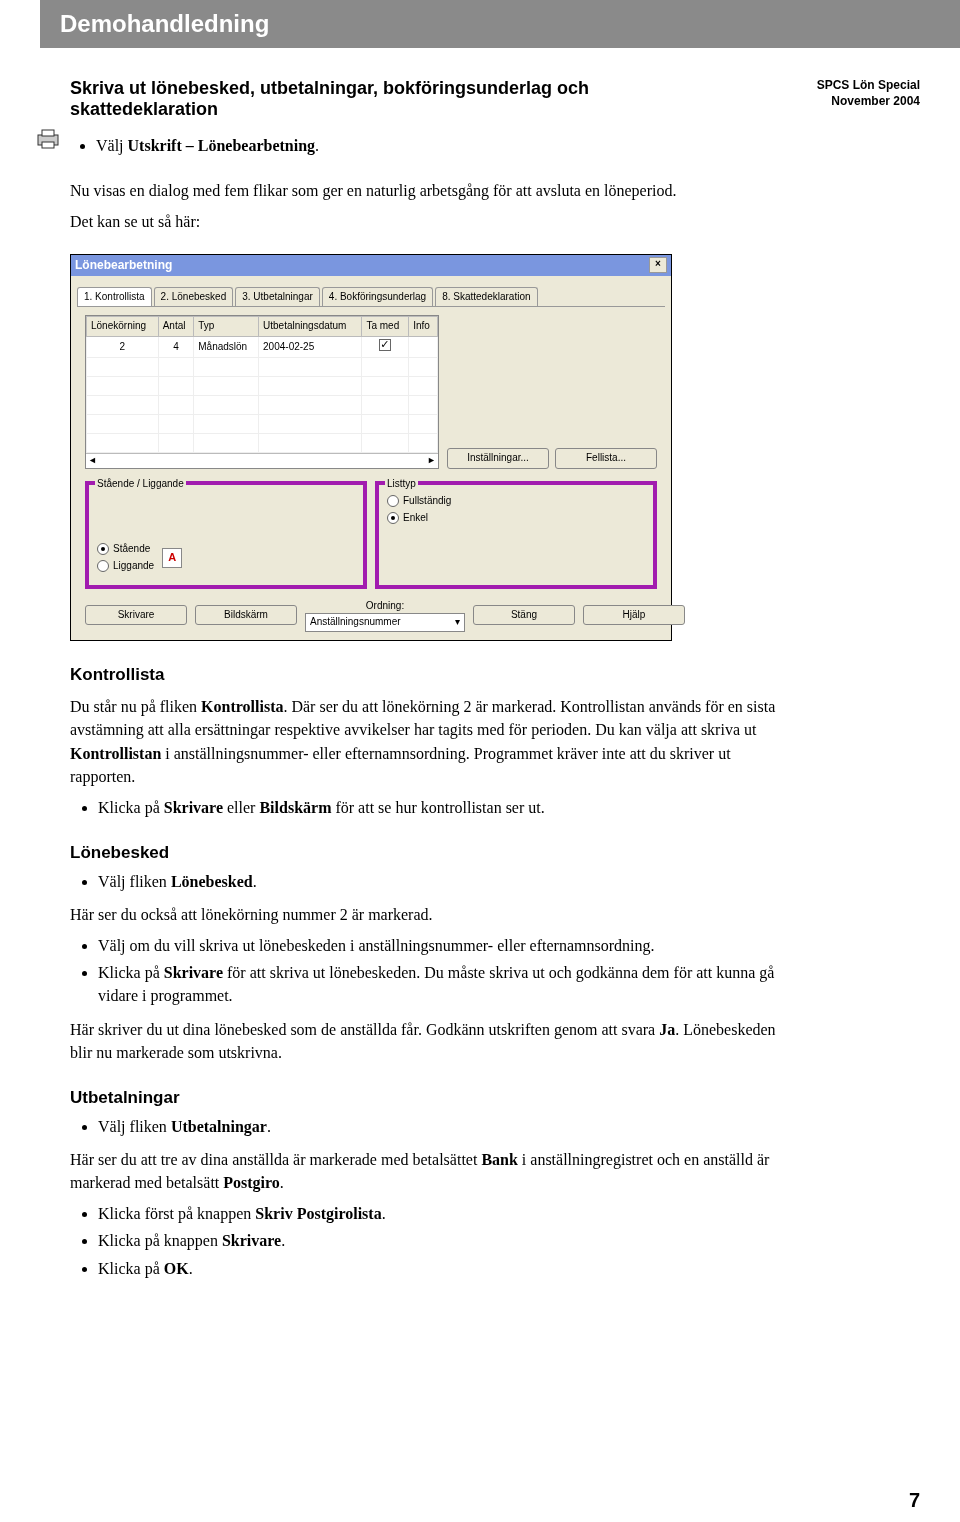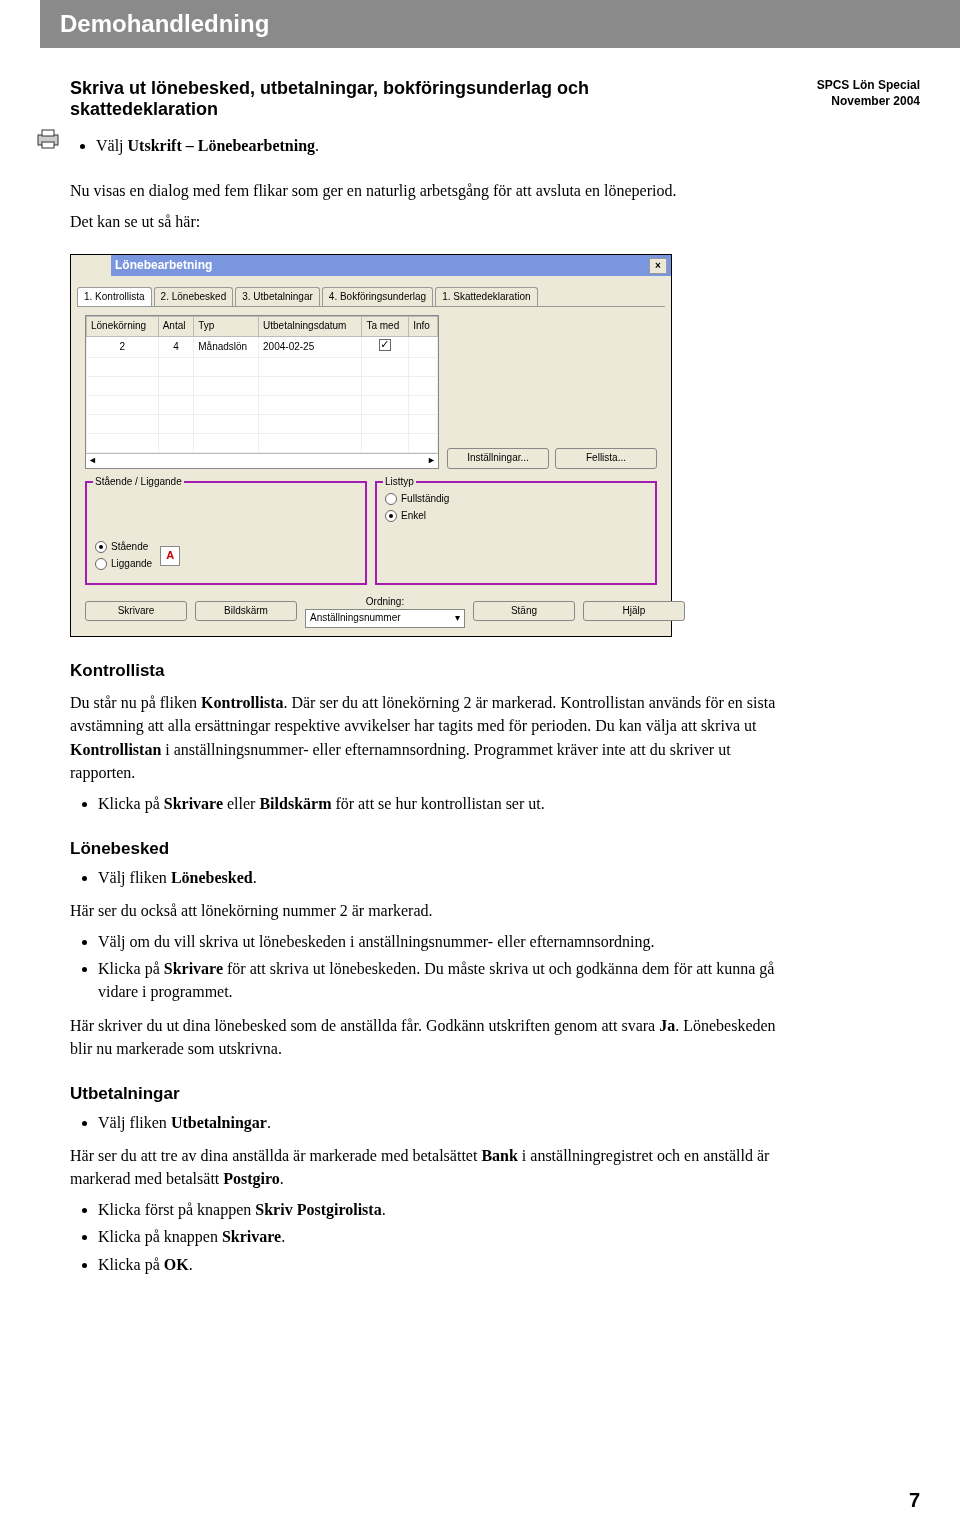--- a/index.html
+++ b/index.html
@@ -81,25 +81,24 @@
     background: #ece9d8;
     font-family: Tahoma, Arial, sans-serif;
     font-size: 11px;
     color: #000;
   }
   .dlg-title {
     background: #7a96df;
     color: #fff;
     display: flex;
     justify-content: space-between;
-    align-items: flex-end;
+    align-items: flex-start;
     padding: 2px 4px;
     font-size: 12px;
     font-weight: bold;
-    margin-left: 40px;
   }
   .dlg-close {
     background: #ece9d8;
     color: #000;
     border: 1px solid #999;
     width: 16px;
     height: 14px;
     display: flex;
     align-items: center;
     justify-content: center;
@@ -176,21 +175,21 @@
     font-size: 10px;
     min-width: 80px;
     text-align: center;
   }
   .groups {
     display: flex;
     gap: 8px;
     margin-top: 12px;
   }
   .group {
-    border: 2px solid #a21caf;
+    border: 4px solid #a21caf;
     padding: 6px 8px 8px 8px;
     flex: 1;
     position: relative;
   }
   .group-title {
     position: absolute;
     top: -8px;
     left: 6px;
     background: #ece9d8;
     font-size: 10px;
@@ -292,21 +291,21 @@
   <div class="dialog">
     <div class="dlg-title">
       <span>Lönebearbetning</span>
       <span class="dlg-close">×</span>
     </div>
     <div class="tabs">
       <div class="tab active">1. Kontrollista</div>
       <div class="tab">2. Lönebesked</div>
       <div class="tab">3. Utbetalningar</div>
       <div class="tab">4. Bokföringsunderlag</div>
-      <div class="tab">1. Skattedeklaration</div>
+      <div class="tab">8. Skattedeklaration</div>
     </div>
     <div class="panel">
       <div class="grid-area">
         <div class="grid">
           <table>
             <tbody>
                 <tr>
               <th>Lönekörning</th>
               <th>Antal</th>
               <th>Typ</th>

